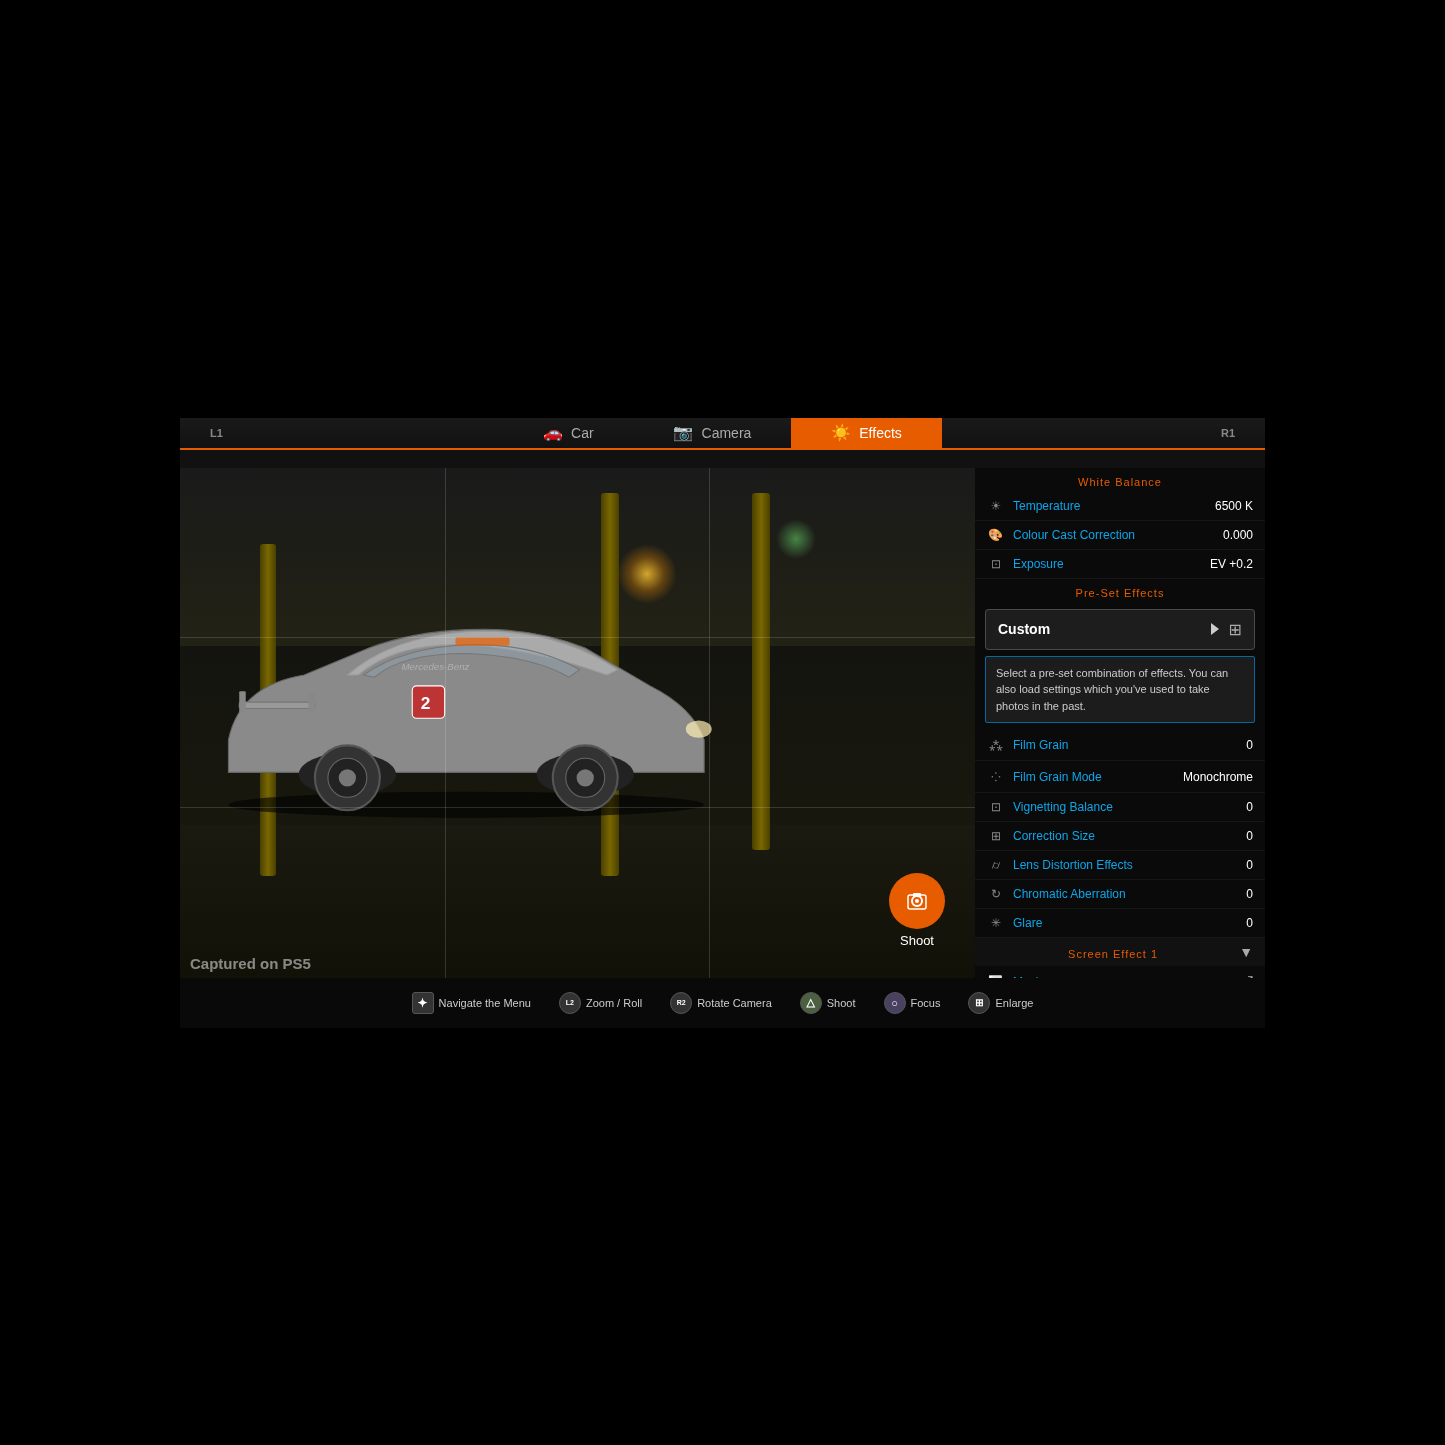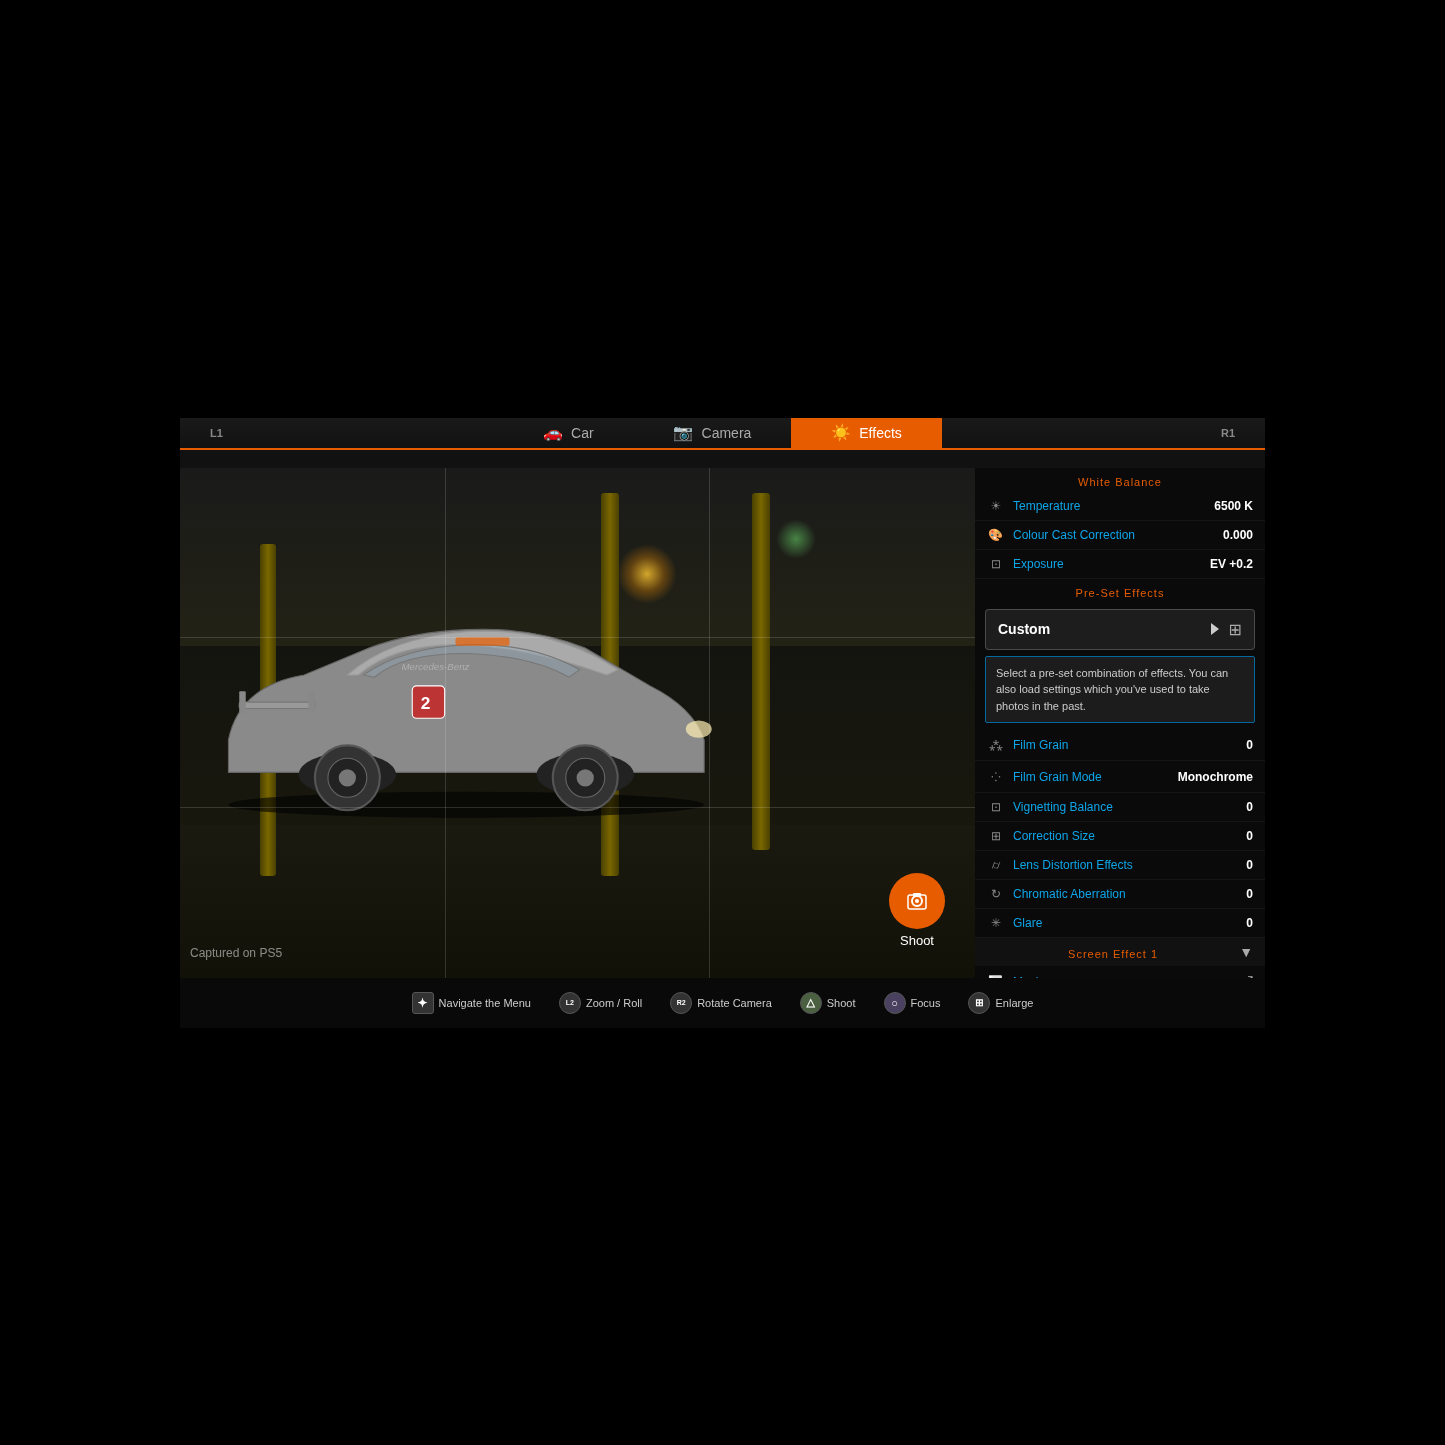--- a/index.html
+++ b/index.html
@@ -117,24 +117,25 @@
       justify-content: center;
       font-size: 22px;
     }
     .shoot-label {
       color: #fff;
       font-size: 13px;
     }
     
     .ps5-watermark {
       position: absolute;
-      bottom: 18px;
+      bottom: 6px;
       left: 10px;
       color: rgba(255,255,255,0.5);
-      font-size: 12px;
+      font-size: 15px;
+      font-weight: bold;
     }
     
     .right-panel {
       width: 290px;
       background: rgba(10,10,10,0.97);
       display: flex;
       flex-direction: column;
       overflow-y: auto;
       overflow-x: hidden;
     }
@@ -165,21 +166,20 @@
     }
     .setting-label {
       flex: 1;
       color: #0ea5e9;
       font-size: 12px;
     }
     .setting-value {
       color: #fff;
       font-size: 12px;
       text-align: right;
-      font-weight: bold;
     }
     
     .preset-dropdown {
       margin: 6px 10px;
       background: rgba(255,255,255,0.08);
       border: 1px solid rgba(255,255,255,0.2);
       border-radius: 4px;
       display: flex;
       align-items: center;
       padding: 10px 12px;

